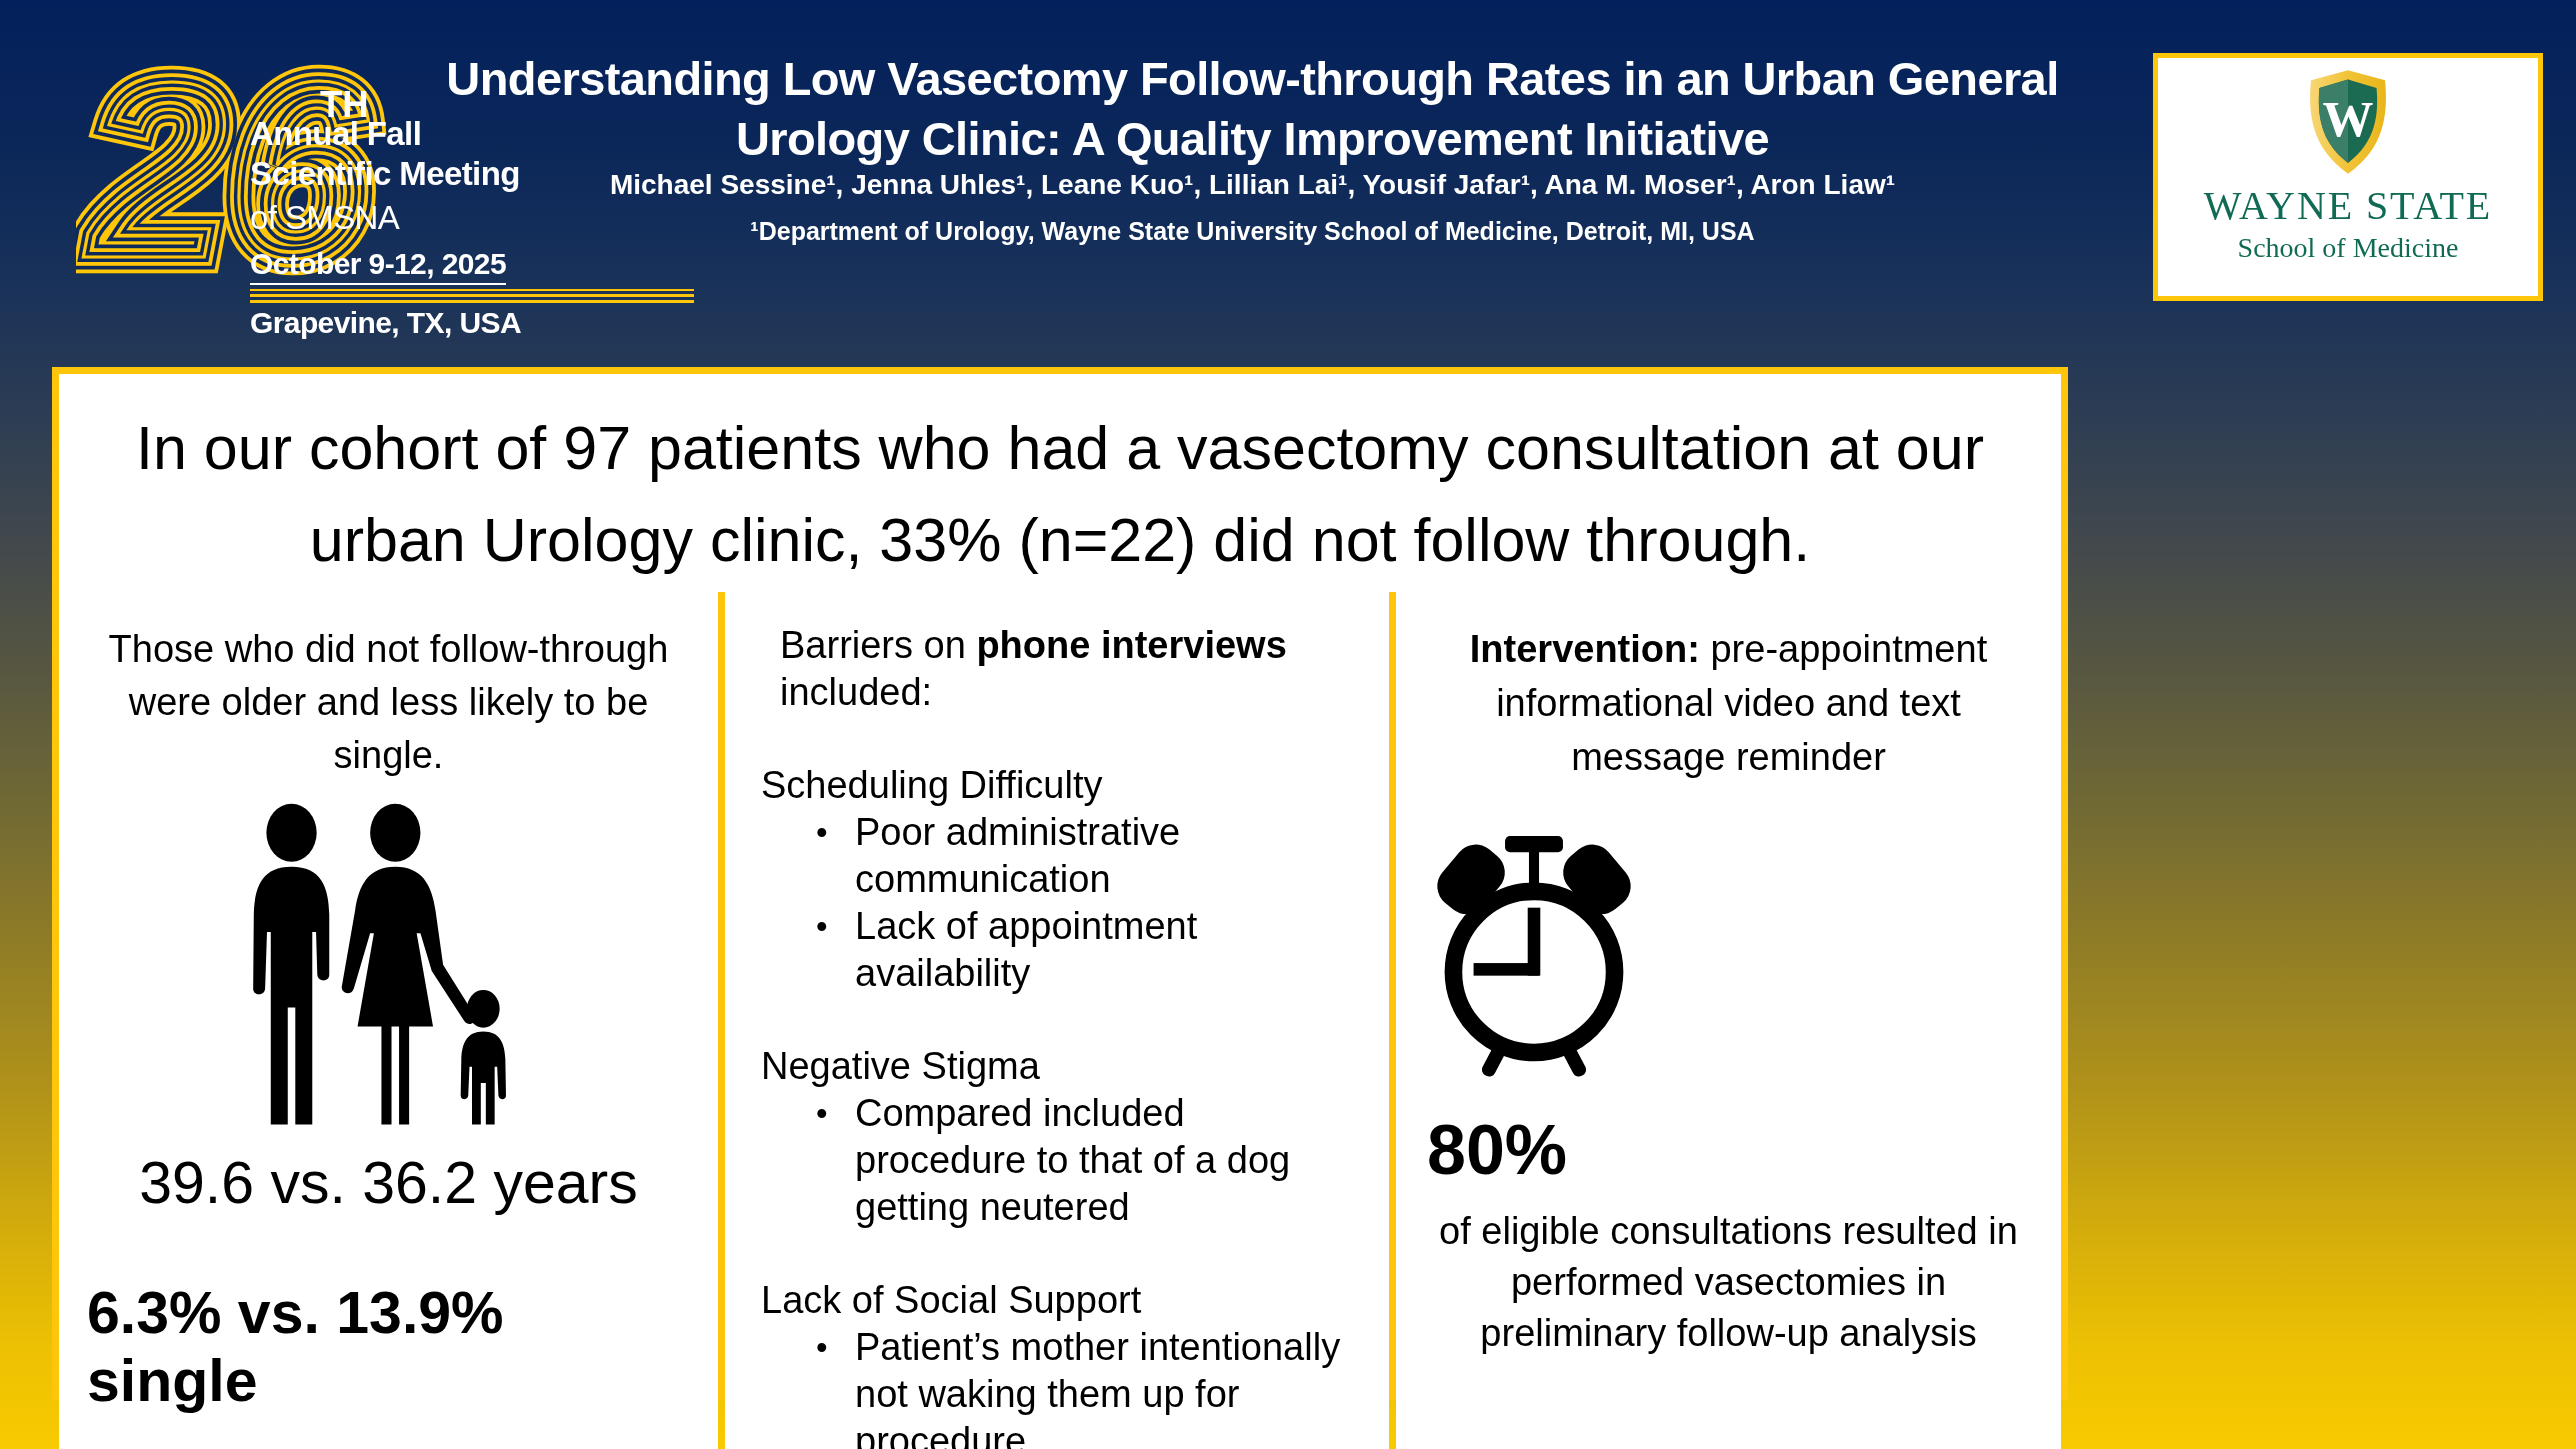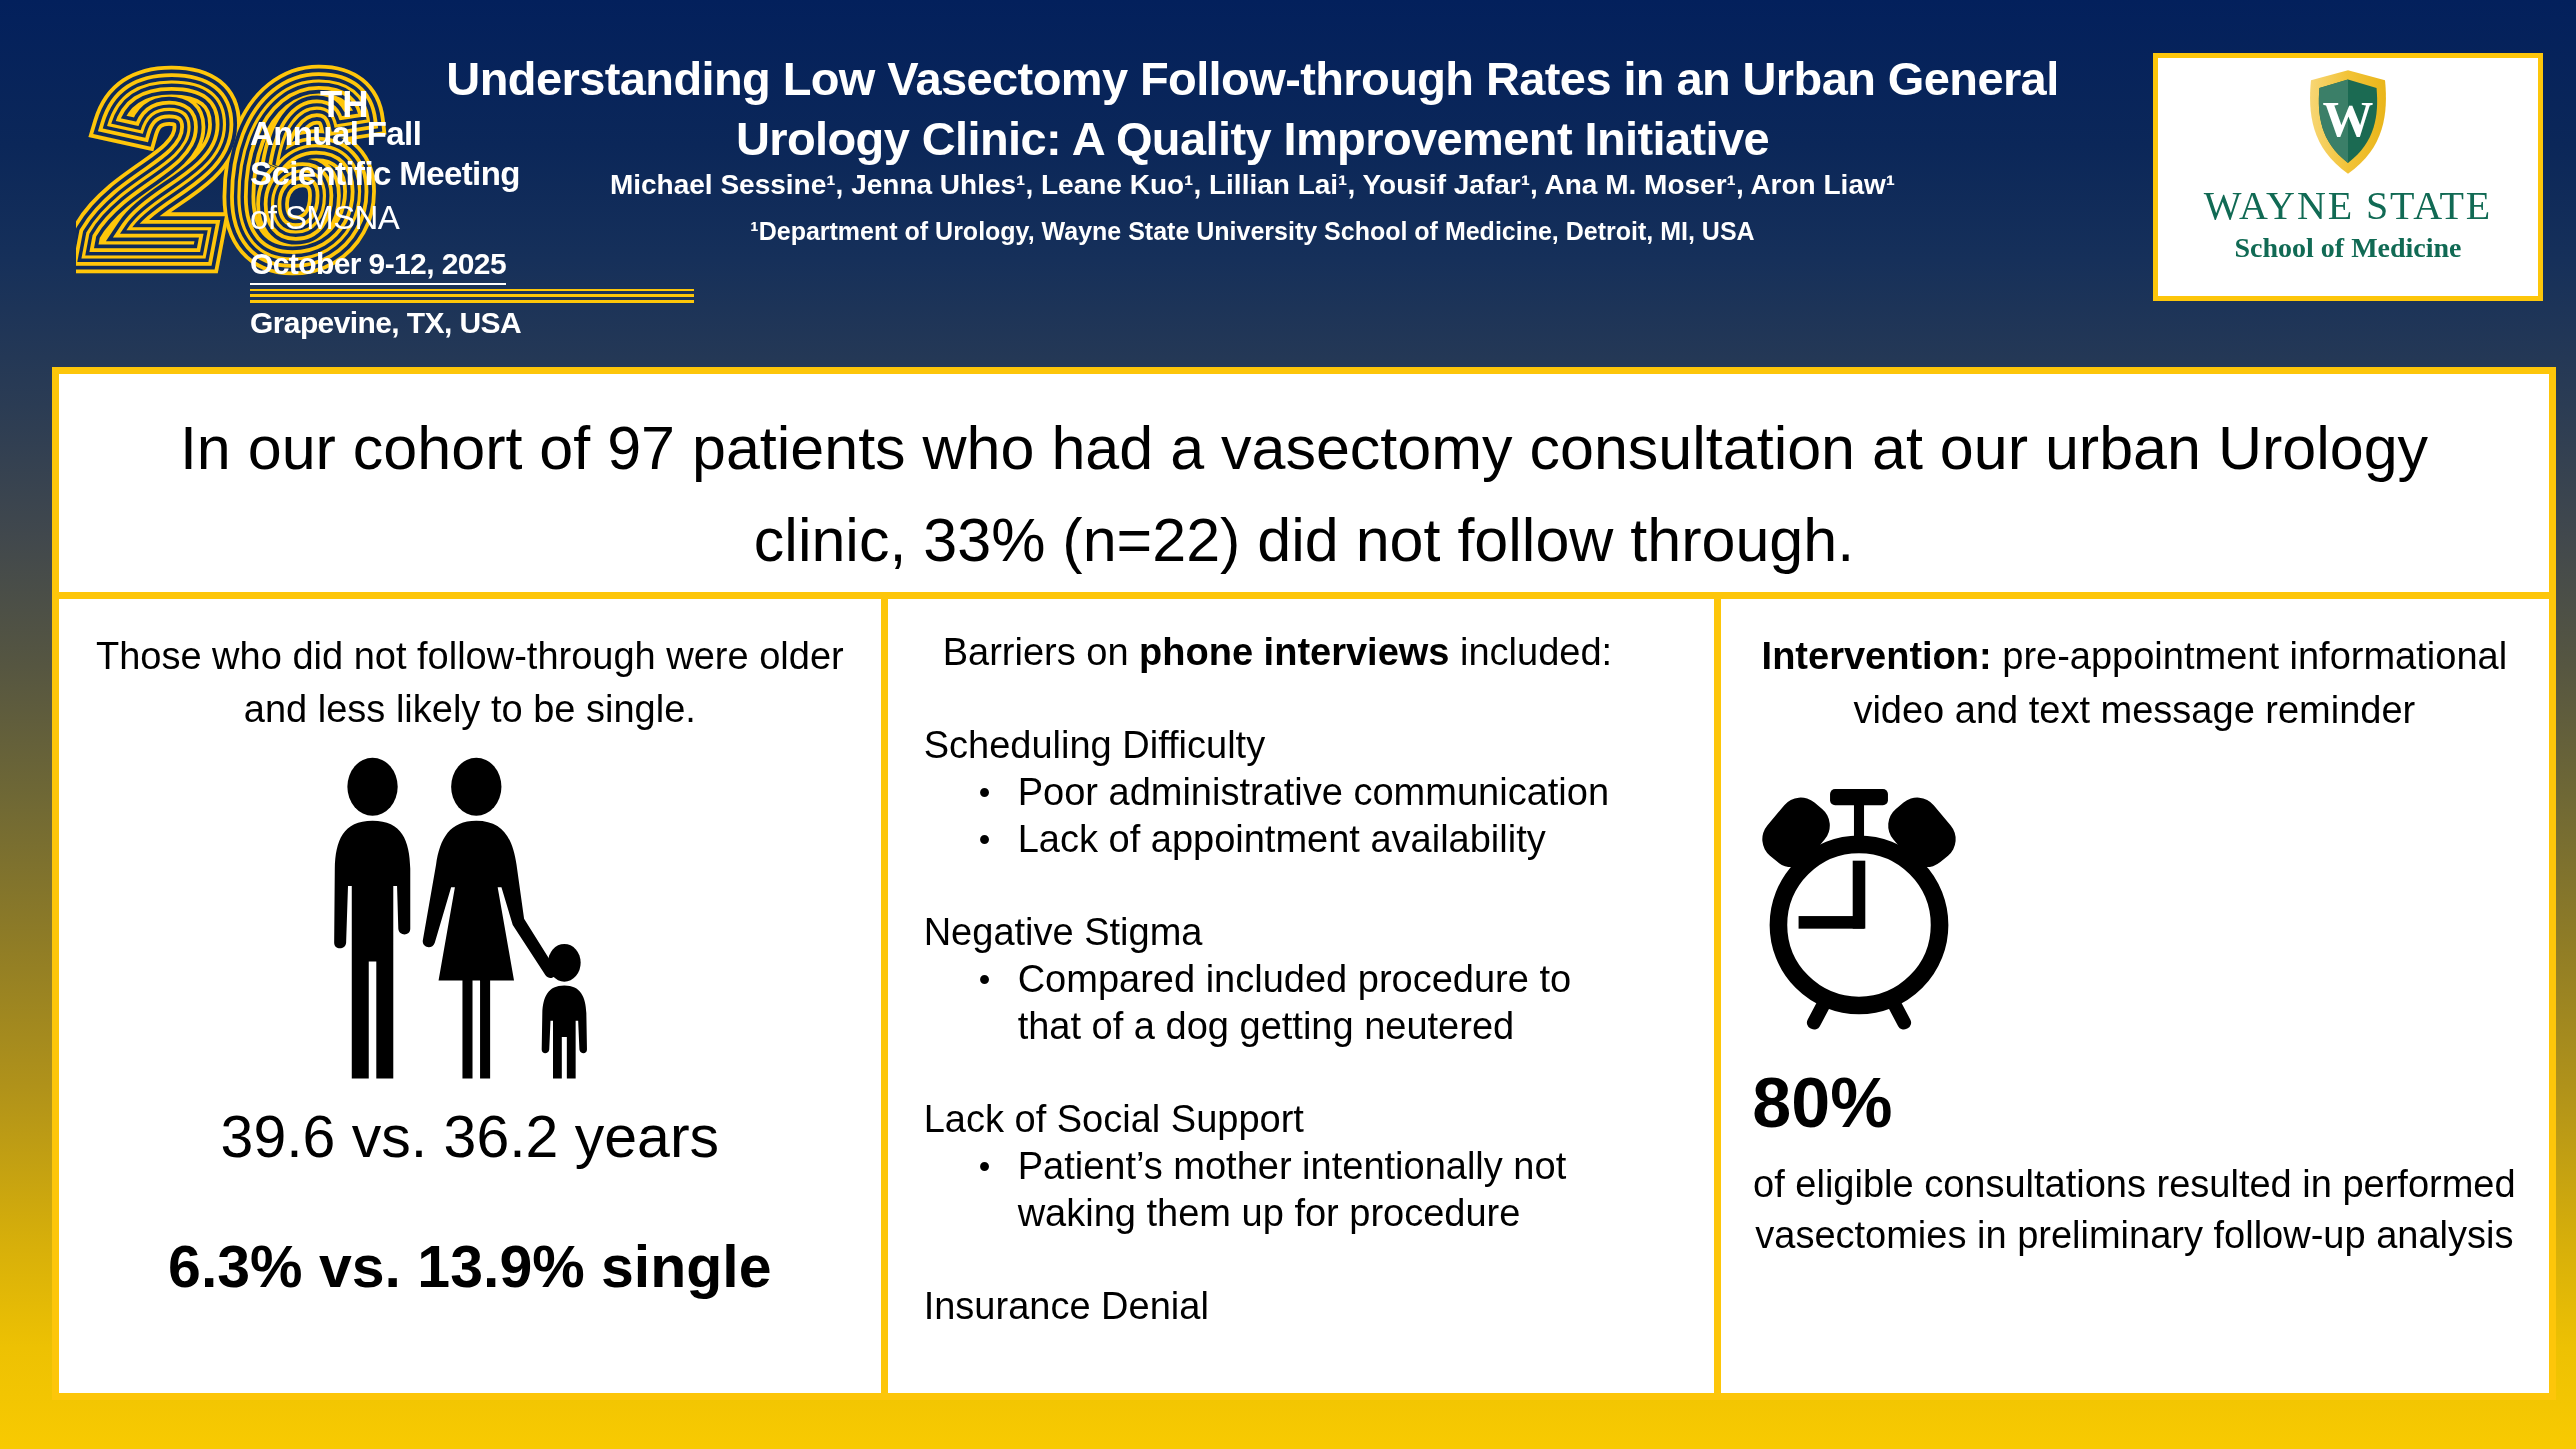--- a/index.html
+++ b/index.html
@@ -31,25 +31,25 @@
   .authors{font-size:28px;font-weight:bold;}
   .affiliation{margin-top:16.4px;font-size:25px;font-weight:bold;}
 
   .wayne-box{position:absolute;left:2153px;top:53px;width:390px;height:248px;
      background:#ffffff;border:5.7px solid #fdc60a;display:flex;flex-direction:column;
      align-items:center;}
   .wayne-shield{margin-top:10px;width:96px;height:108px;}
   .wayne-name{margin-top:6.3px;font-family:"Liberation Serif",serif;font-size:40px;
      color:#116a54;letter-spacing:1.9px;}
   .wayne-sub{margin-top:2.5px;font-family:"Liberation Serif",serif;font-size:28px;
-     font-weight:bold;color:#116a54;}
+     font-weight:normal;color:#116a54;}
 
   
-  .panel-wrap{position:absolute;left:52px;top:367px;width:2504px;height:1033px;
-     background:#fdc60a;padding:7px;display:flex;flex-direction:column;gap:7px;}
+  .panel-wrap{position:absolute;left:52px;top:367px;width:2016px;height:1033px;
+     background:#fdc60a;padding:7px;display:flex;flex-direction:column;gap:0;}
   .headline-box{background:#ffffff;height:218px;flex:none;display:flex;
      justify-content:center;}
   .headline-text{font-size:61px;line-height:92px;color:#000000;text-align:center;
      max-width:2290px;padding-top:28px;}
 
   .cols{flex:1;display:flex;gap:7px;}
   .col{background:#ffffff;overflow:hidden;}
   .col-left{flex:1 1 0;display:flex;flex-direction:column;align-items:center;
      padding:31px 28px 0 28px;}
   .col-left .lead{font-size:38px;line-height:53px;text-align:center;max-width:755px;color:#000;}

